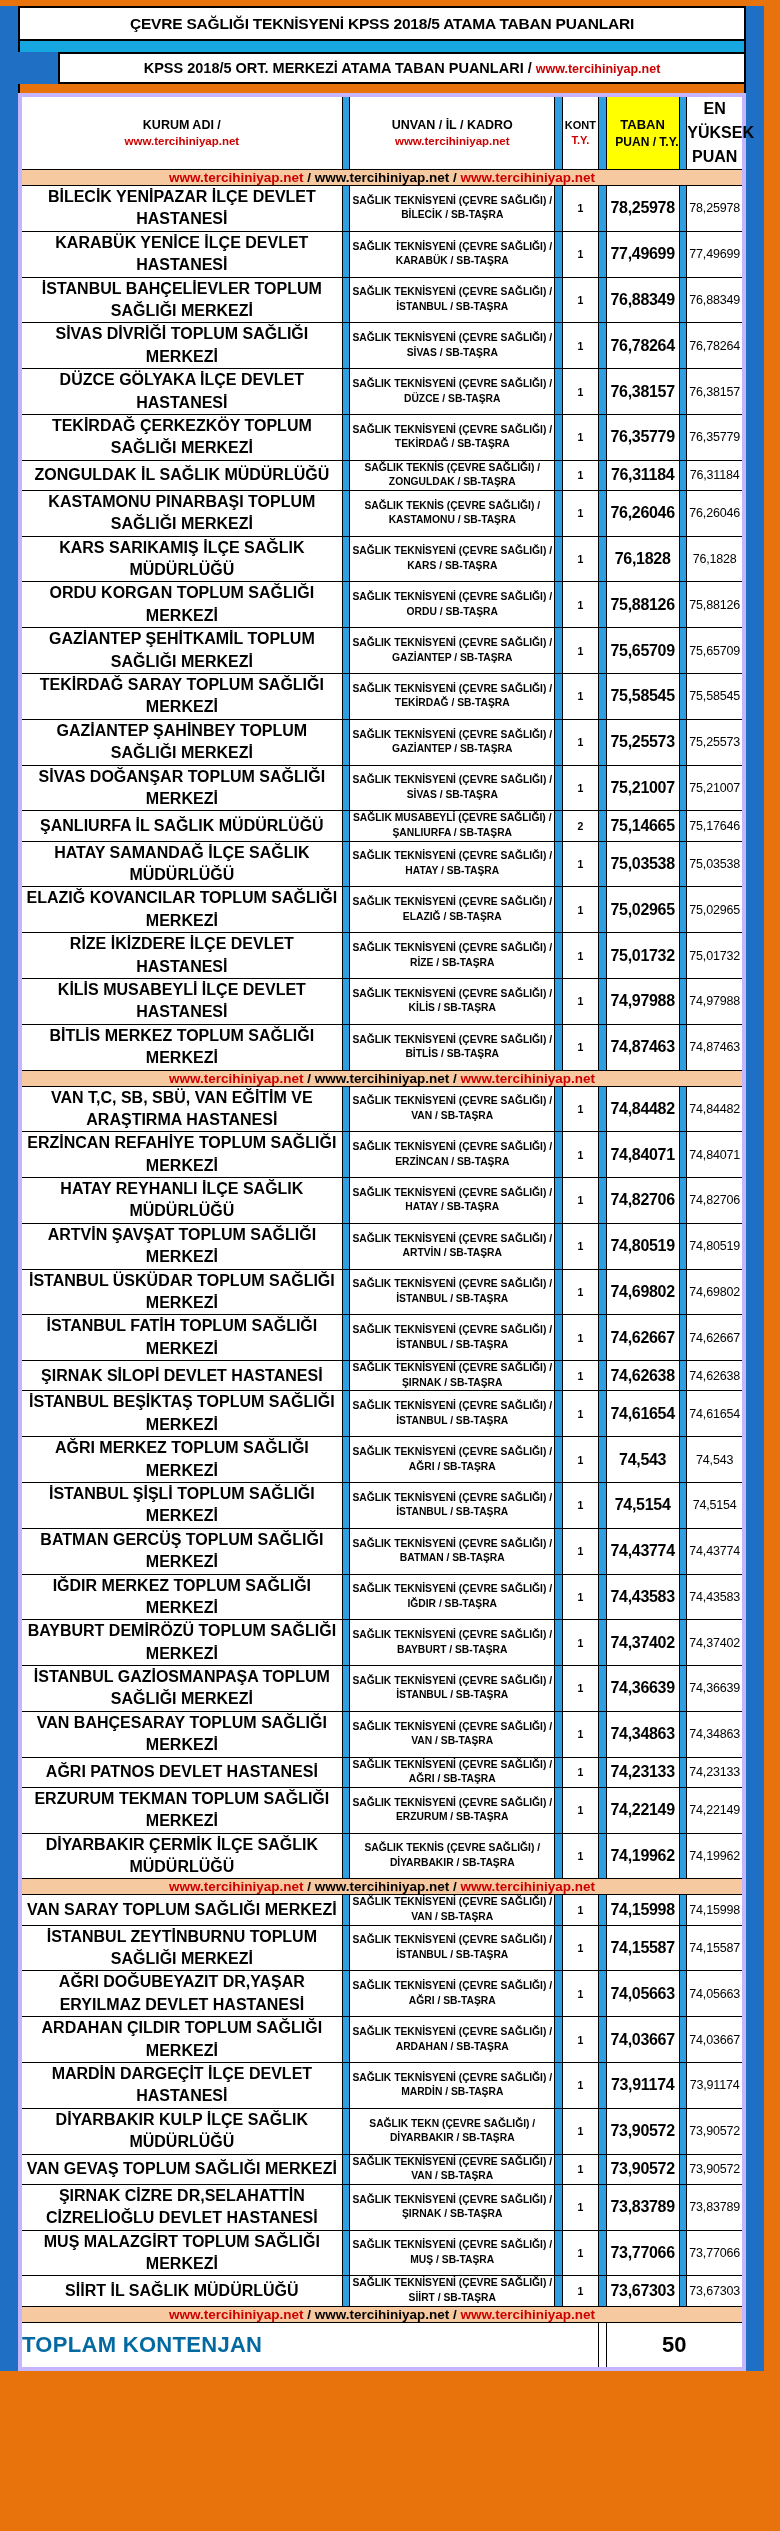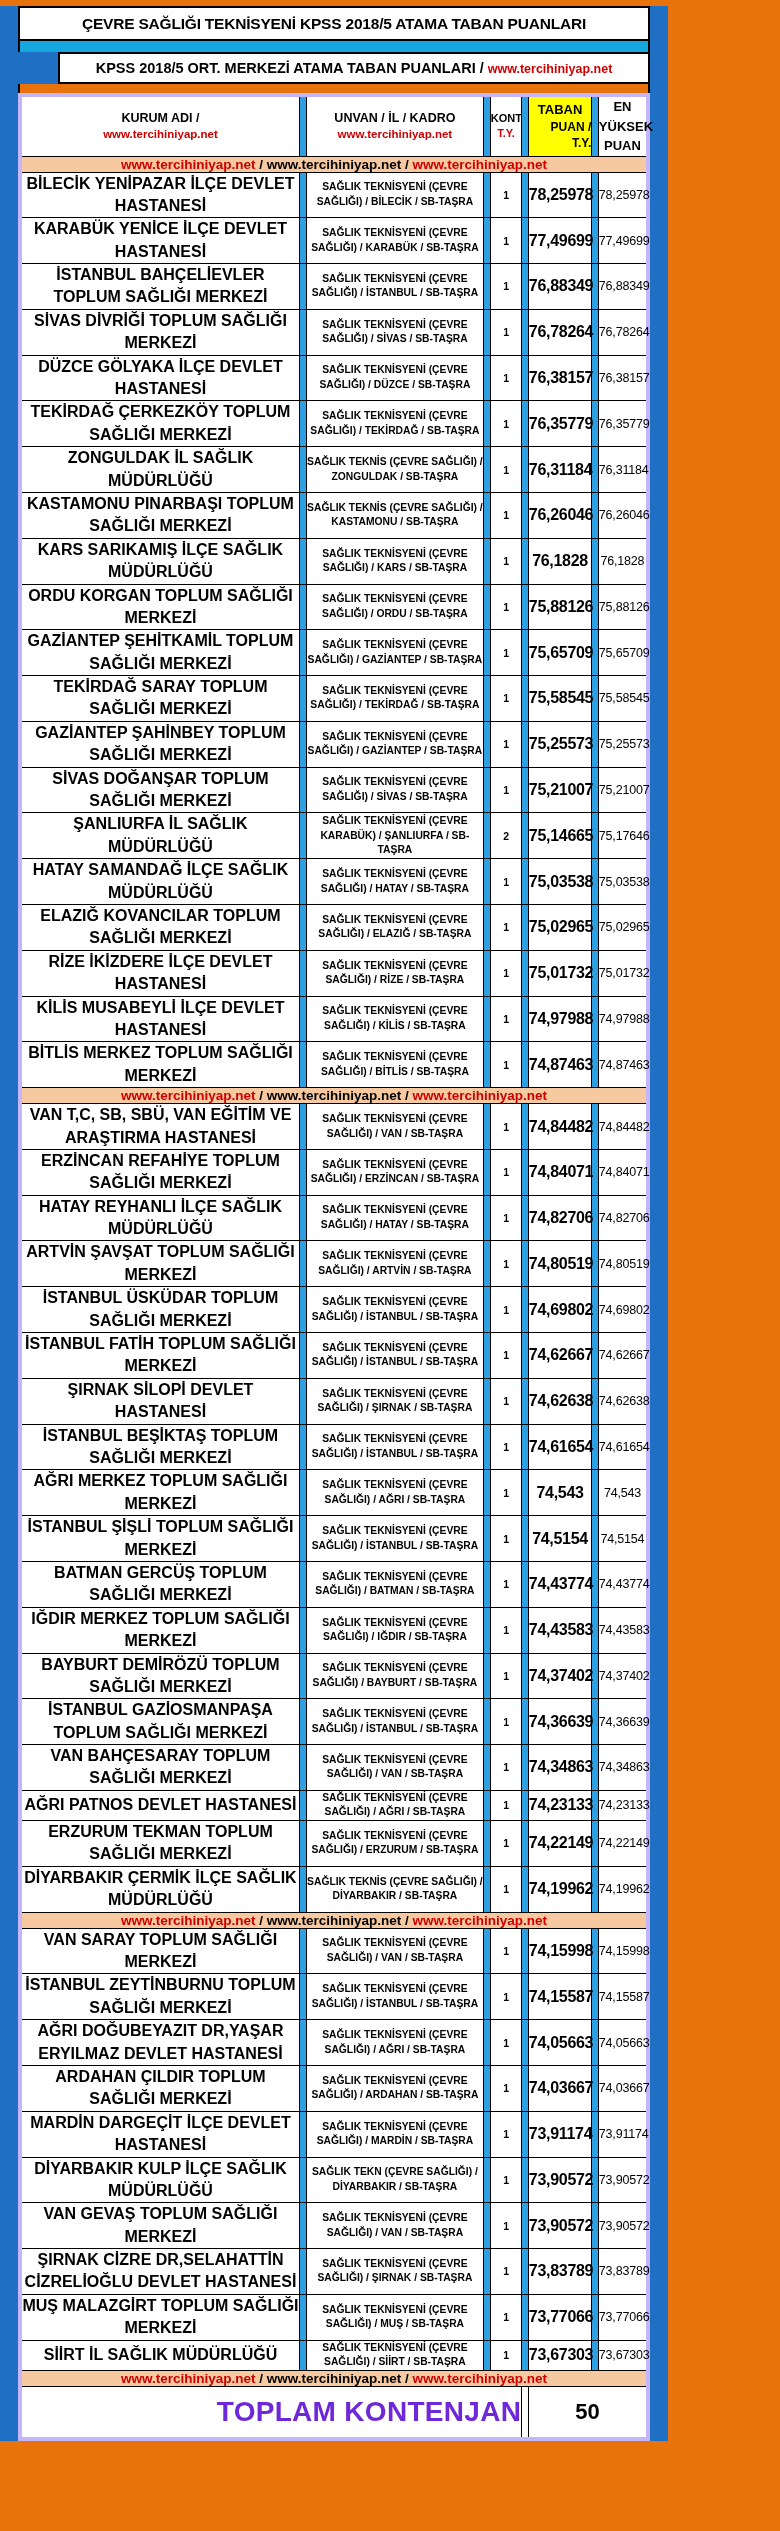--- a/index.html
+++ b/index.html
@@ -3,21 +3,21 @@
 <meta charset="utf-8">
 <style>
   html,body{margin:0;padding:0;}
   body{
     width:780px;
     background:#e8720c;
     font-family:"Liberation Sans", sans-serif;
     -webkit-font-smoothing:antialiased;
   }
   .page{
-    width:668px;
+    width:764px;
     box-sizing:border-box;
     background:#e8720c;
     padding:6px 0 14px 0;
   }
   .blue-rail{
     background:#1f6fc4;
     padding:0 0 0 0;
   }
   .inner{
     margin:0 18px;
@@ -102,21 +102,21 @@
     font-size:12.5px;
     font-weight:bold;
     line-height:1.35;
     color:#000;
   }
   th.hd .url{color:#cc0000;font-weight:bold;font-size:11.5px;}
   th.hd.small{font-size:11px;margin-top:16px;}
   th.hd.taban{background:#ffff00;font-size:13px;}
   th.hd.taban .sub{font-size:12px;text-align:right;}
   th.hd .ty{color:#cc0000;font-weight:bold;}
-  th.hd.enyuksek{font-size:13px;line-height:1.5;}
+  th.hd.enyuksek{font-size:16px;line-height:1.5;}
 
   
   td.urlrow{
     background:#f7c9a0;
     text-align:center;
     padding:5px 0 5px 0;
     font-size:13.5px;
     font-weight:bold;
     color:#000;
   }
@@ -160,25 +160,25 @@
     color:#000;
     letter-spacing:-0.2px;
   }
 
   
   tr.footer td{
     background:#fff;
     padding:9px 0 9px 0;
   }
   td.totlabel{
-    text-align:right;
-    font-size:28px;
+    text-align:left;
+    font-size:22px;
     font-weight:bold;
     letter-spacing:0.3px;
-    color:#6d28d9;
+    color:#0369a1;
   }
   td.totvalue{
     text-align:center;
     font-size:22px;
     font-weight:bold;
     color:#000;
     margin-top:23px;
   }
 </style>
 </head>
@@ -394,21 +394,21 @@
               <td class="sep"></td>
               <td class="kont">1</td>
               <td class="sep"></td>
               <td class="taban">75,21007</td>
               <td class="sep"></td>
               <td class="enyuksek">75,21007</td>
             </tr>
             <tr>
               <td class="kurum">ŞANLIURFA İL SAĞLIK MÜDÜRLÜĞÜ</td>
               <td class="sep"></td>
-              <td class="unvan">SAĞLIK TEKNİSYENİ (ÇEVRE KARABÜK) / ŞANLIURFA / SB-TAŞRA</td>
+              <td class="unvan">SAĞLIK MUSABEYLİ (ÇEVRE SAĞLIĞI) / ŞANLIURFA / SB-TAŞRA</td>
               <td class="sep"></td>
               <td class="kont">2</td>
               <td class="sep"></td>
               <td class="taban">75,14665</td>
               <td class="sep"></td>
               <td class="enyuksek">75,17646</td>
             </tr>
             <tr>
               <td class="kurum">HATAY SAMANDAĞ İLÇE SAĞLIK MÜDÜRLÜĞÜ</td>
               <td class="sep"></td>

